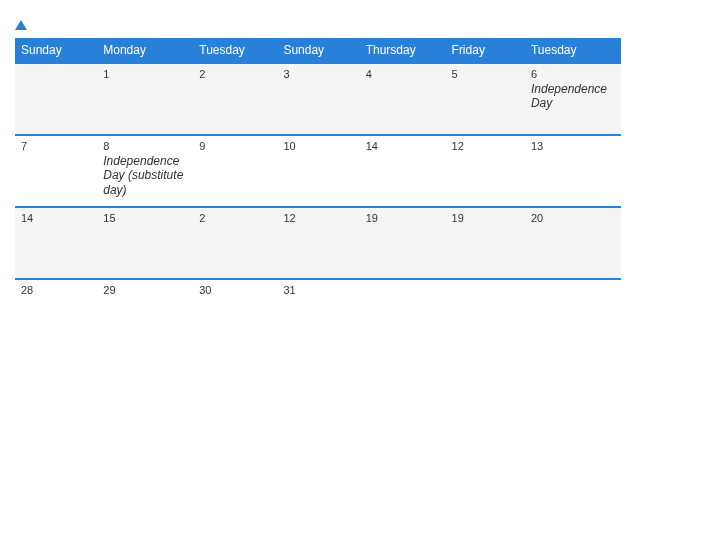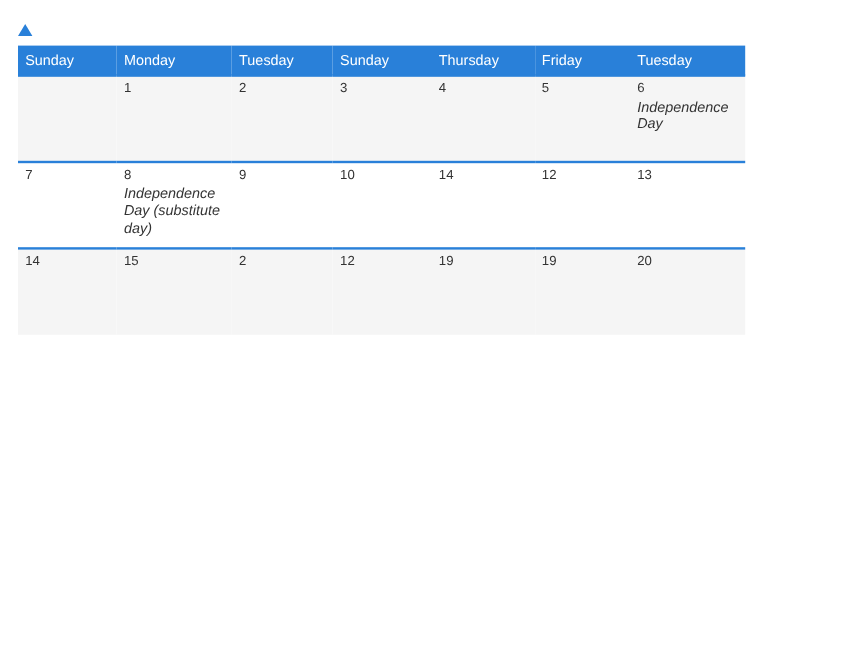--- a/index.html
+++ b/index.html
@@ -192,15 +192,32 @@
           <td>
             <span class="day-num">19</span>
           </td>
           <td>
             <span class="day-num">19</span>
           </td>
           <td>
             <span class="day-num">20</span>
           </td>
         </tr>
+        <tr>
+          <td>
+            <span class="day-num">28</span>
+          </td>
+          <td>
+            <span class="day-num">29</span>
+          </td>
+          <td>
+            <span class="day-num">30</span>
+          </td>
+          <td>
+            <span class="day-num">31</span>
+          </td>
+          <td></td>
+          <td></td>
+          <td></td>
+        </tr>
       </tbody>
   </table>
 </div>
 
 </body></html>

